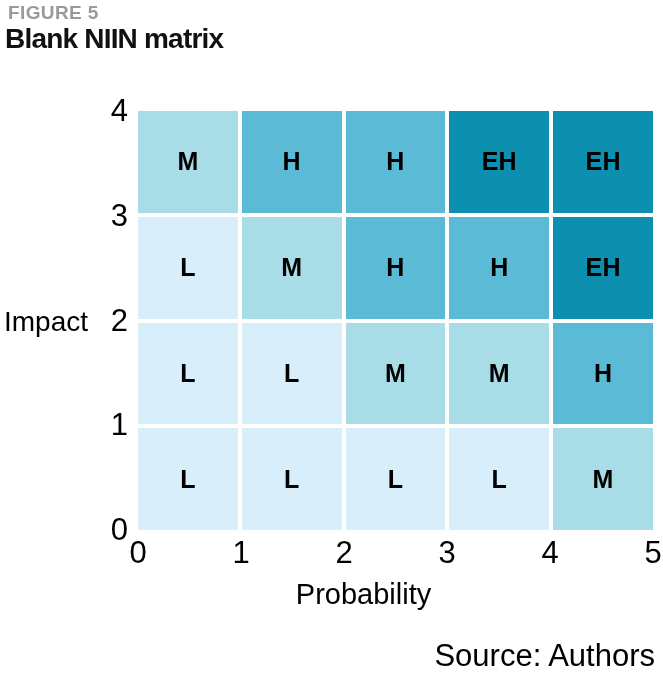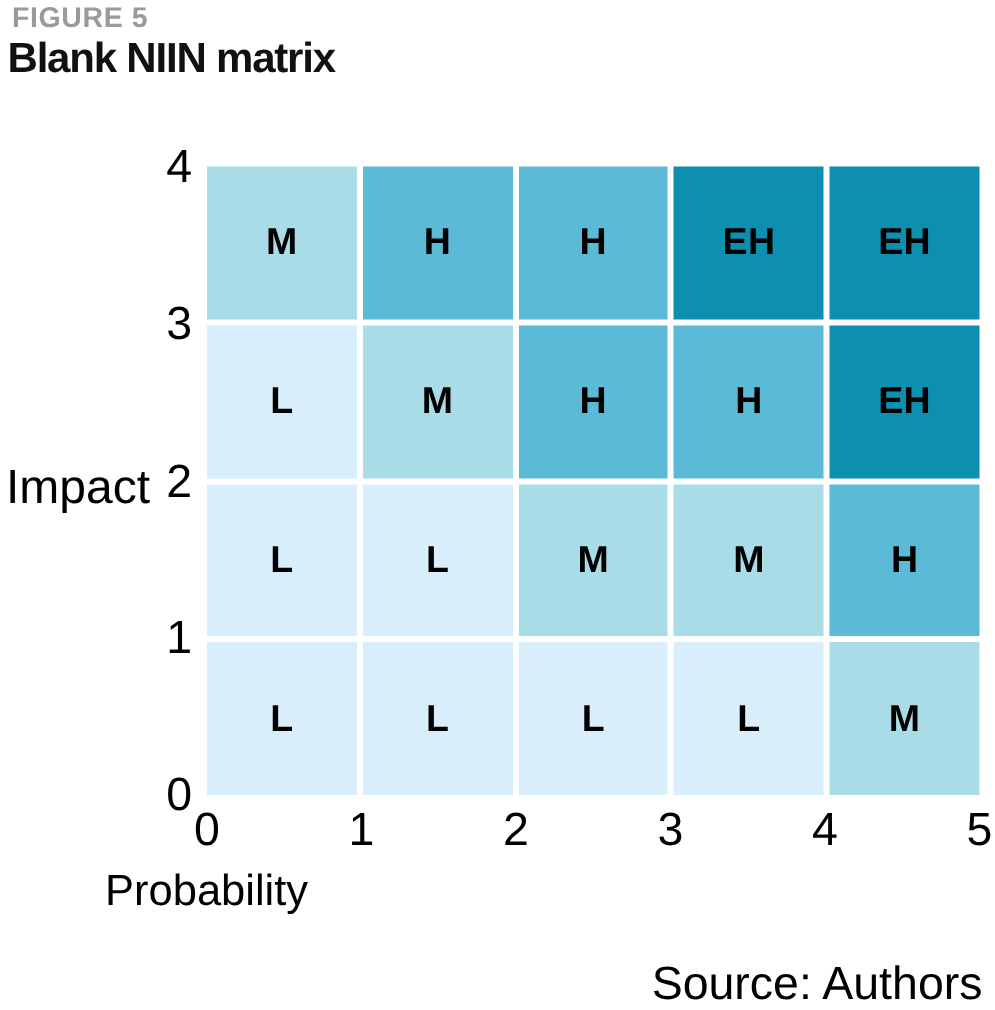--- a/index.html
+++ b/index.html
@@ -78,21 +78,21 @@
     position: absolute;
     left: 76px;
     top: 0;
     width: 52px;
     height: 673px;
   }
   .y-axis-title {
     position: absolute;
     left: 4px;
     top: 306px;
-    font-size: 32px;
+    font-size: 28px;
     color: #000000;
     white-space: nowrap;
   }
 
   .x-ticks-holder {
     position: absolute;
     left: 0;
     top: 537px;
     width: 663px;
     height: 40px;
@@ -102,24 +102,24 @@
     top: 0;
     width: 40px;
     margin-left: -20px;
     text-align: center;
     font-size: 31px;
     color: #000000;
     line-height: 1;
   }
   .x-axis-title {
     position: absolute;
-    left: 0;
+    left: 11px;
     top: 578px;
     width: 635px;
-    text-align: left;
+    text-align: center;
     font-size: 29px;
     color: #000000;
   }
   .x-axis-title span { padding-left: 70px; }
 
   
   .source-line {
     position: absolute;
     right: 8px;
     top: 638px;

